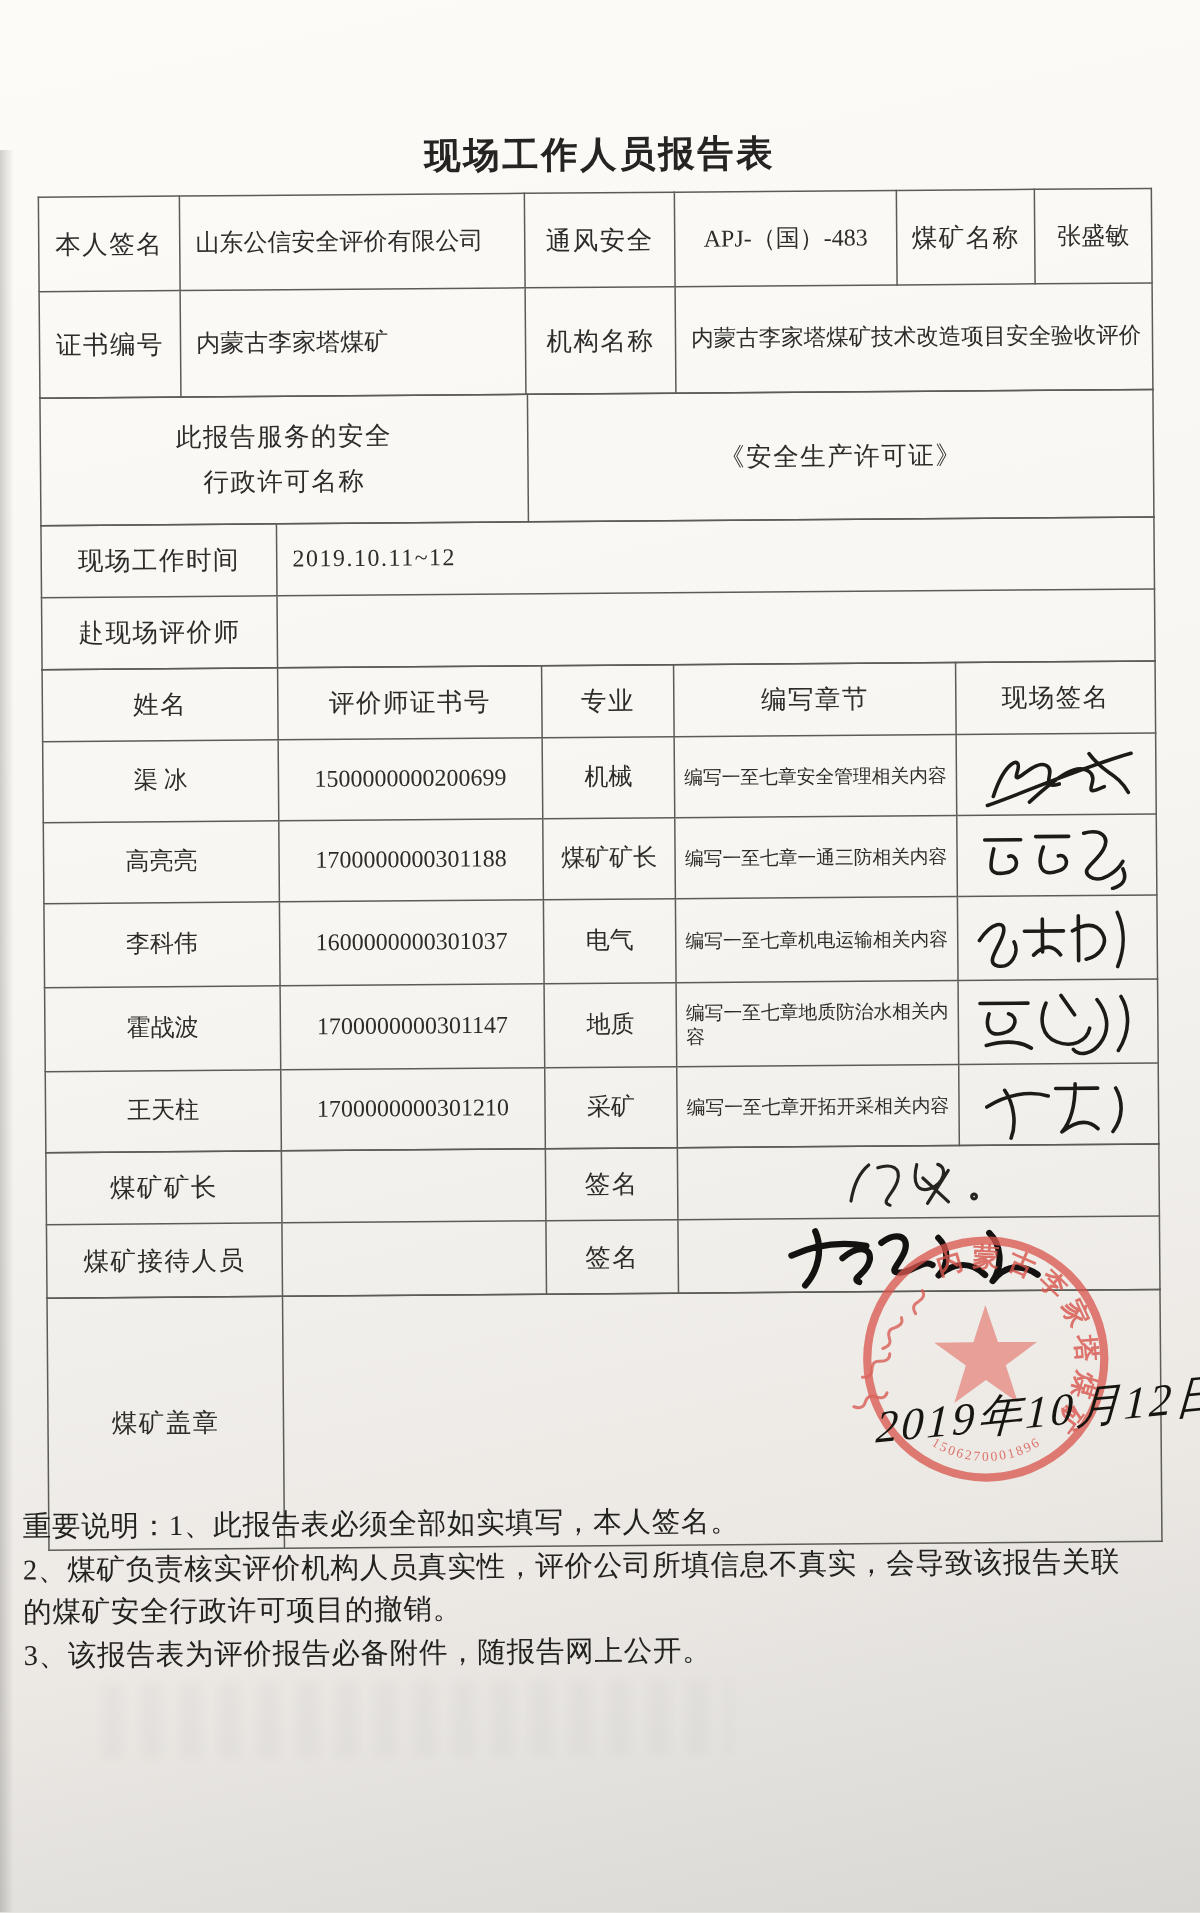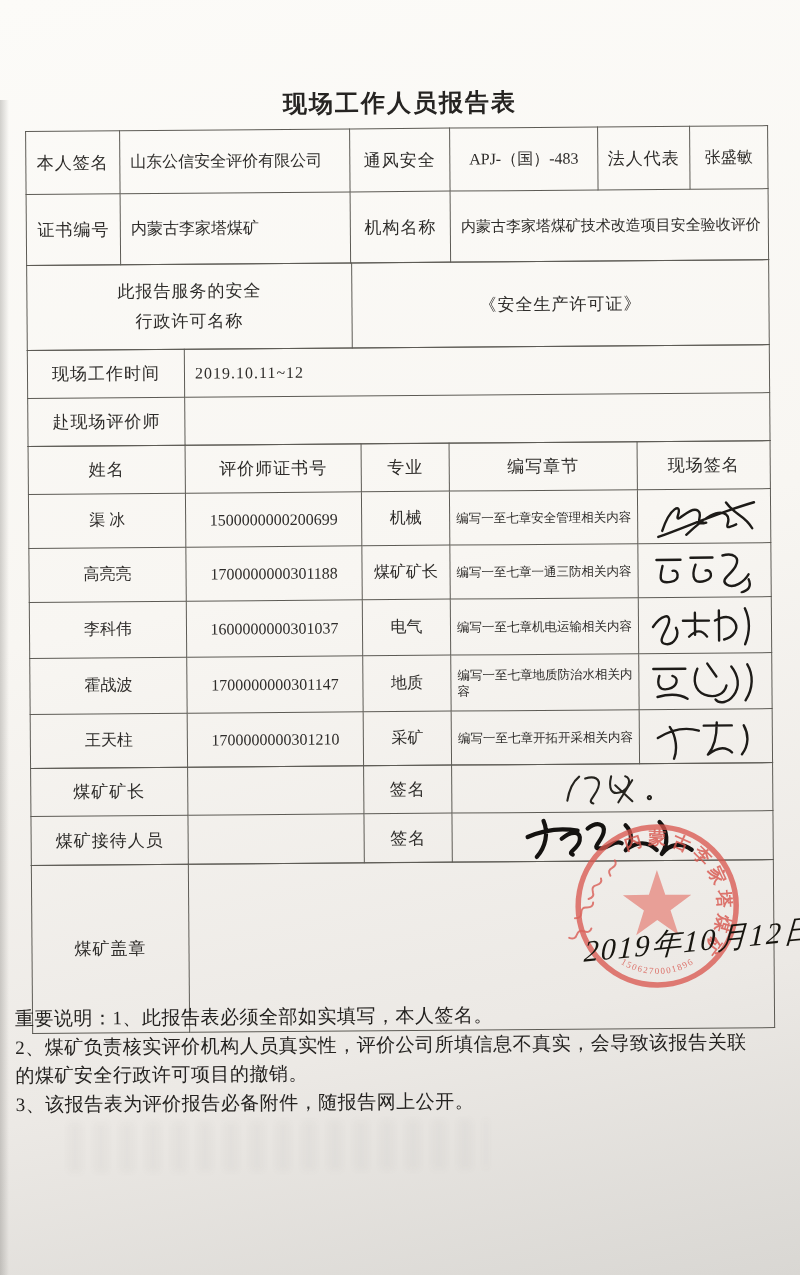--- a/index.html
+++ b/index.html
@@ -92,21 +92,21 @@
             <col style="width:148px">
             <col style="width:92px">
             <col style="width:78px">
           </colgroup>
         <tbody>
             <tr class="h60">
           <th class="lab">本人签名</th>
           <td class="val">山东公信安全评价有限公司</td>
           <th class="lab">通风安全</th>
           <td class="cen">APJ-（国）-483</td>
-          <th class="lab">法人代表</th>
+          <th class="lab">煤矿名称</th>
           <td class="cen">张盛敏</td>
         </tr>
         <tr class="h69">
           <th class="lab">证书编号</th>
           <td class="val">内蒙古李家塔煤矿</td>
           <th class="lab">机构名称</th>
           <td class="small" colspan="3">内蒙古李家塔煤矿技术改造项目安全验收评价</td>
         </tr>
       </tbody>
         </table>

